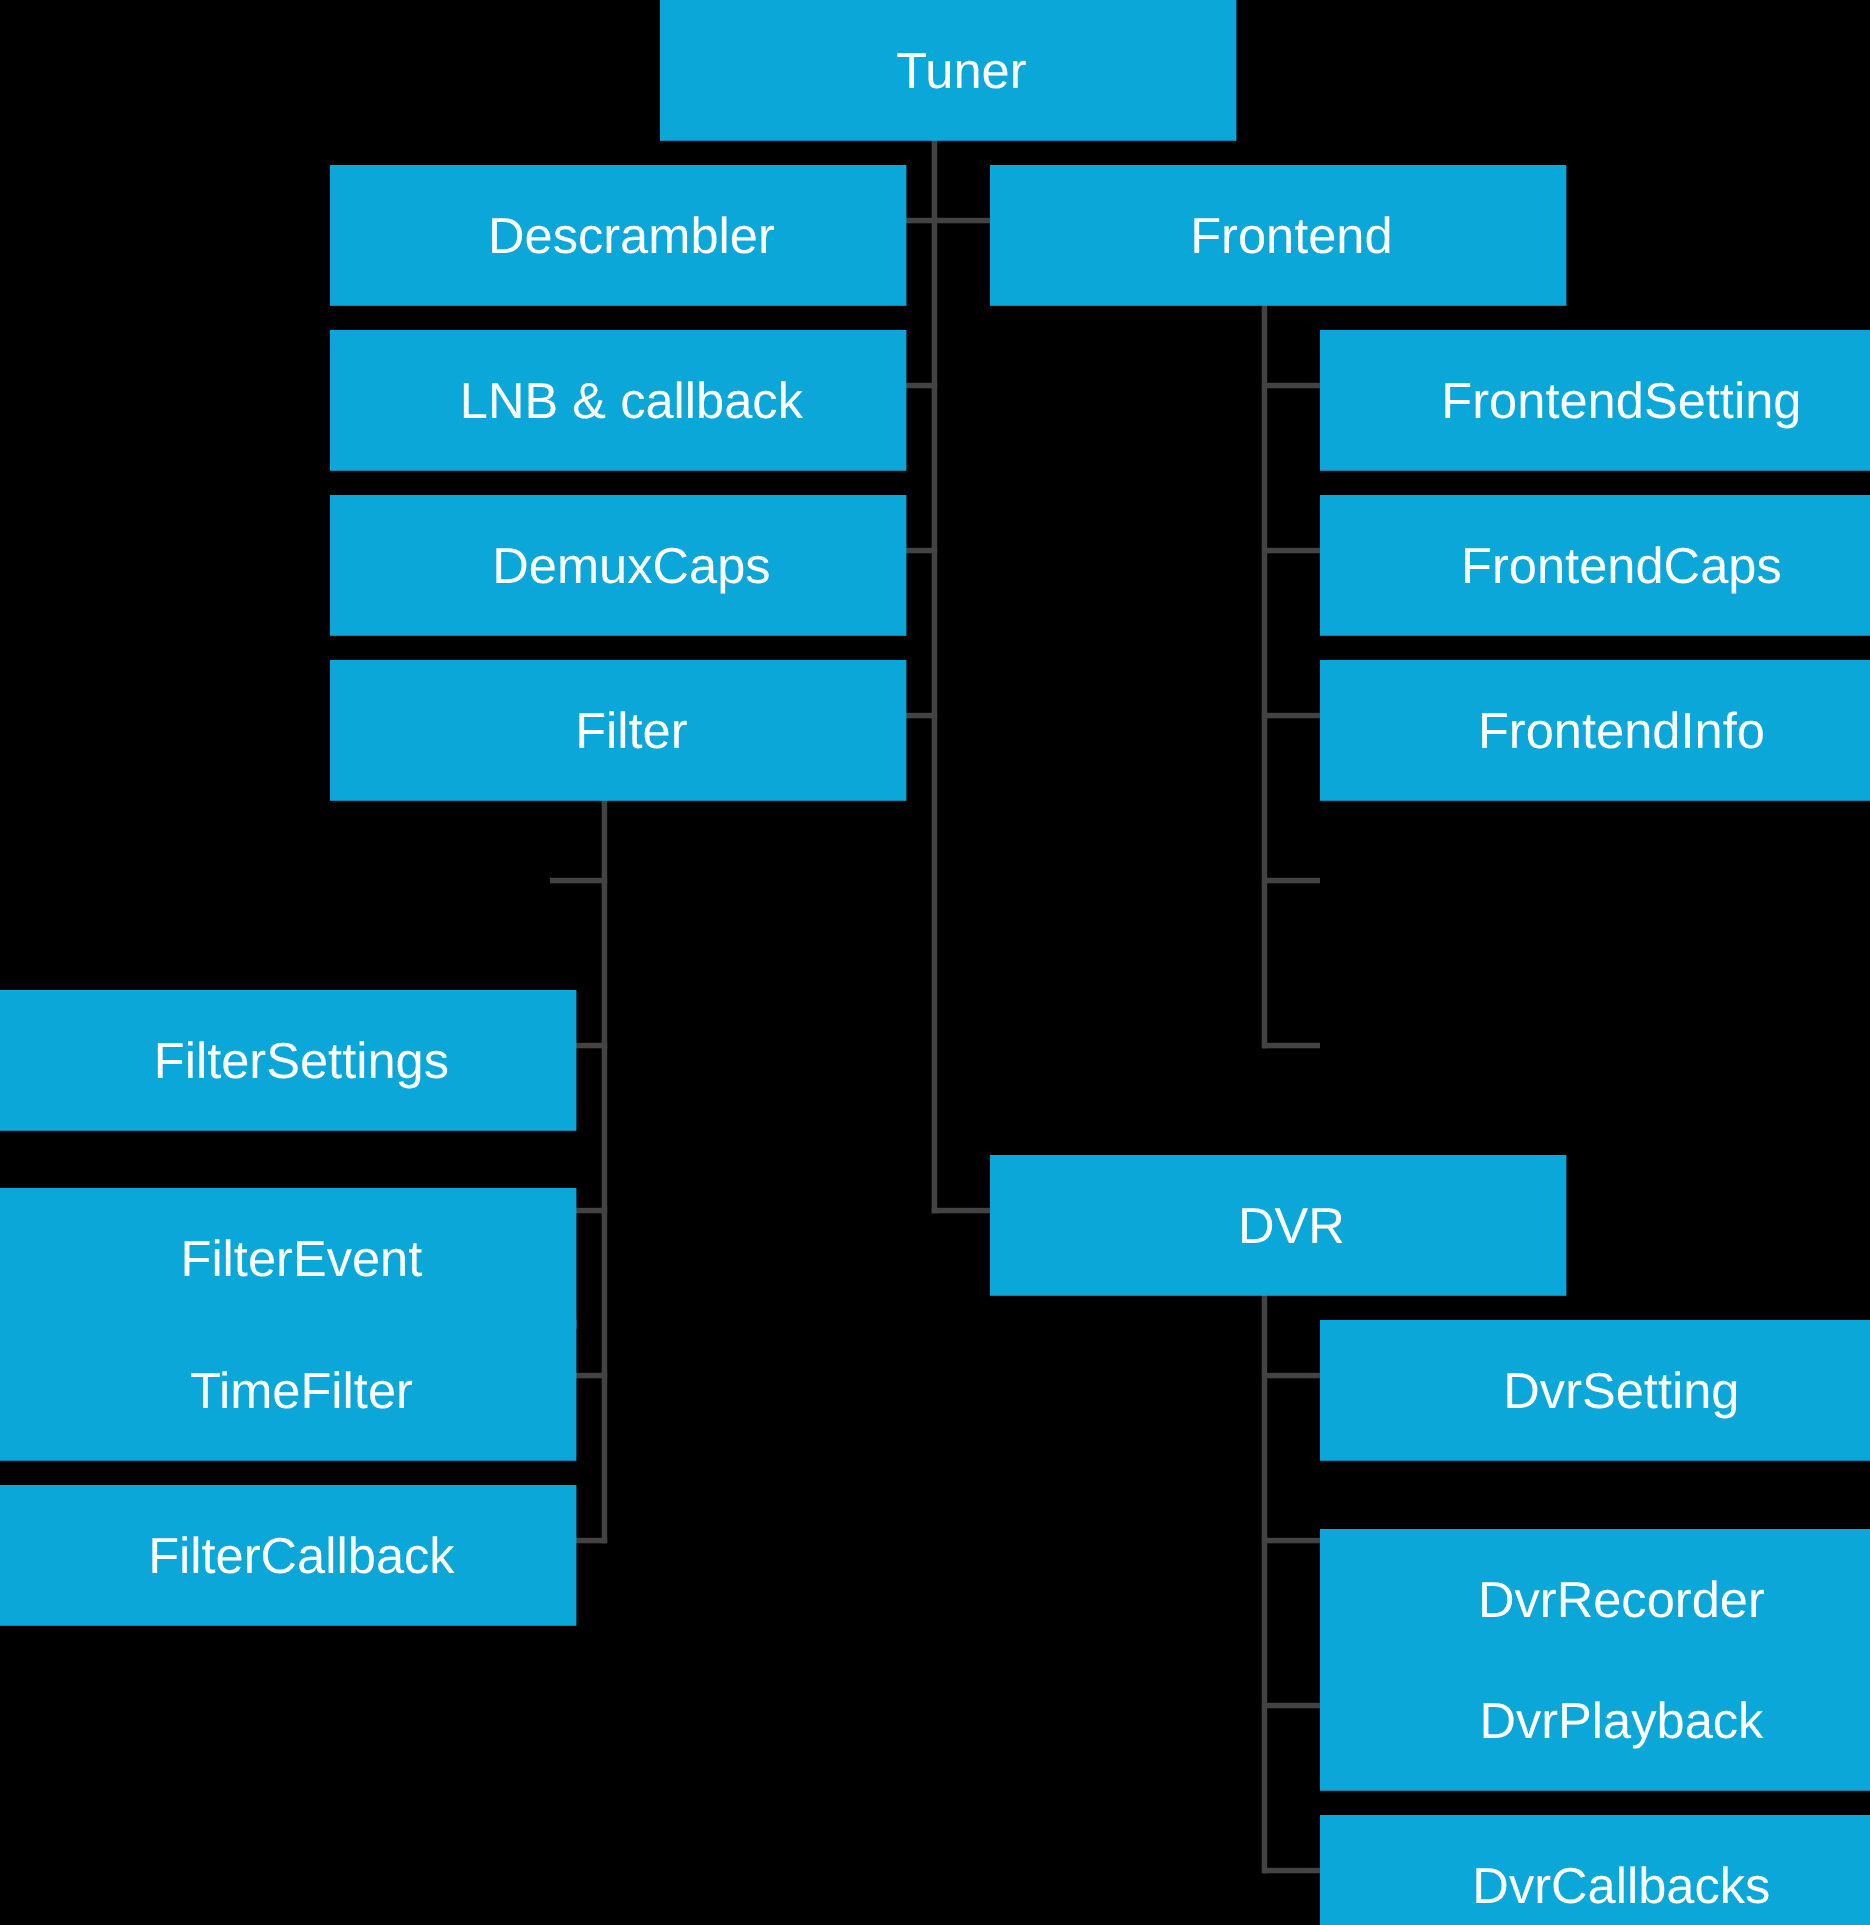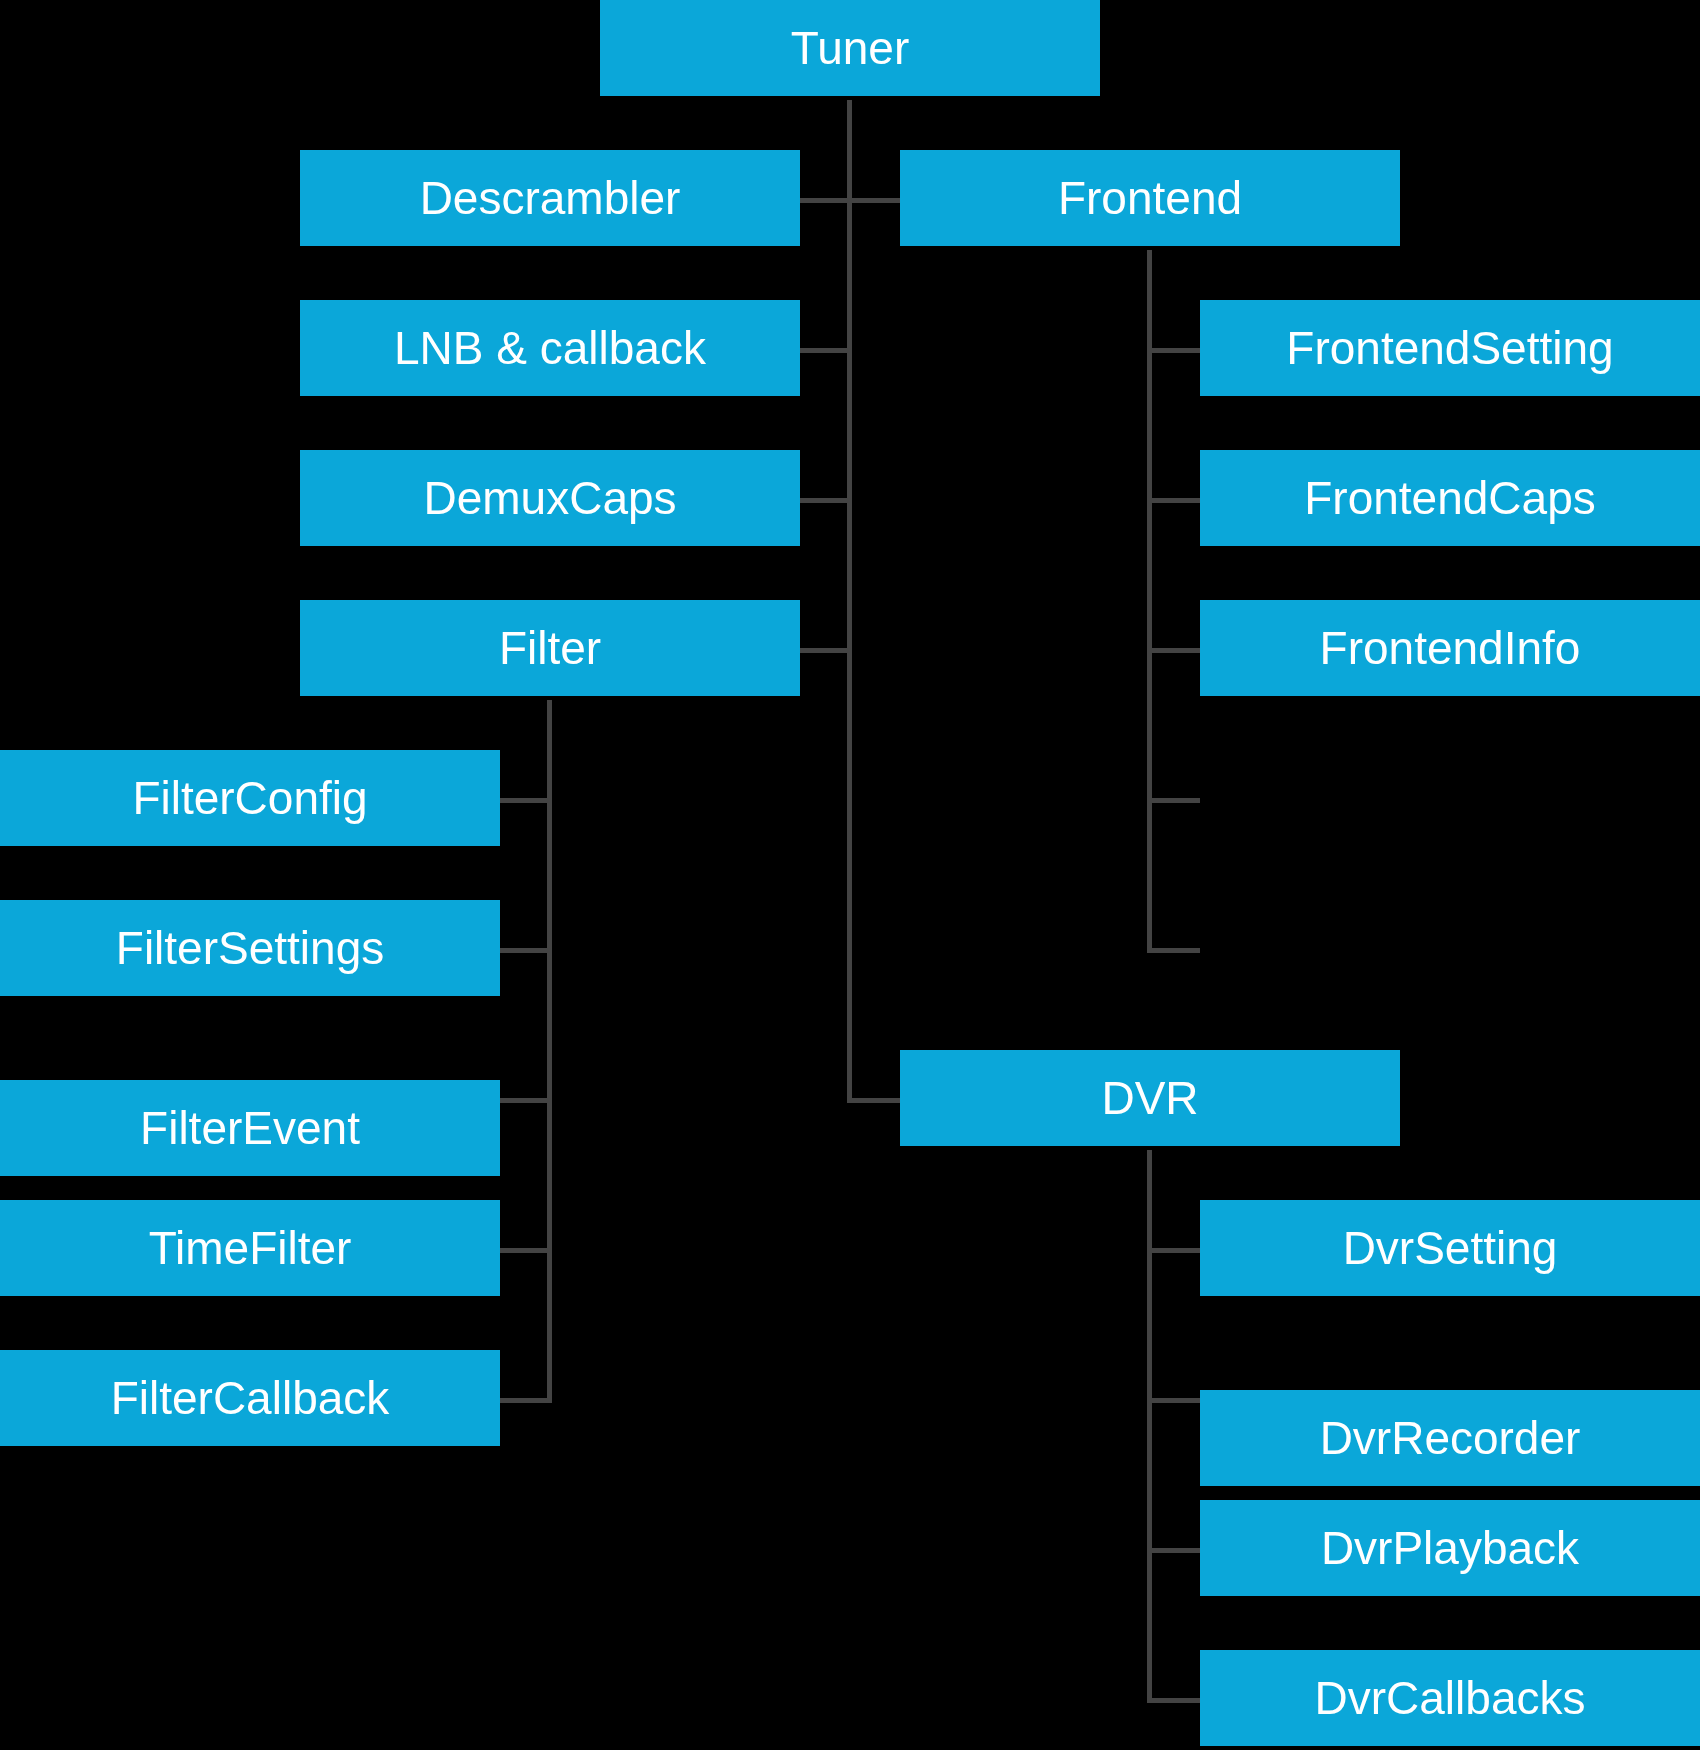--- a/index.html
+++ b/index.html
@@ -11,27 +11,28 @@
   html,body{margin:0;padding:0;background:var(--bg);}
   .canvas{
     position:relative;
     width:1700px;height:1750px;
     background:var(--bg);
     overflow:hidden;
     font-family:"Liberation Sans", sans-serif;
   }
   .node{
     position:absolute;
-    width:500px;height:96px;
+    width:500px;height:128px;
     background:var(--box);
     color:var(--text);
     font-size:46px;
     display:flex;align-items:center;justify-content:center;
     white-space:nowrap;
     z-index:2;
+    padding-left:24px;
   }
   .cline{position:absolute;background:var(--line);z-index:1;}
   .v{width:5px;}
   .h{height:5px;}
 
   
   .l-trunk   {left:847px;top:100px;height:1003px;}
   .l-frontend{left:1147px;top:250px;height:703px;}
   .l-filter  {left:547px;top:700px;height:703px;}
   .l-dvr     {left:1147px;top:1150px;height:553px;}
@@ -114,21 +115,20 @@
   <div class="cline h h-dvrsetting"></div>
   <div class="cline h h-dvrrecorder"></div>
   <div class="cline h h-dvrplayback"></div>
   <div class="cline h h-dvrcallbacks"></div>
 
   <div class="node p-tuner">Tuner</div>
   <div class="node p-descrambler">Descrambler</div>
   <div class="node p-lnb">LNB &amp; callback</div>
   <div class="node p-demuxcaps">DemuxCaps</div>
   <div class="node p-filter">Filter</div>
-  <div class="node p-filterconfig">FilterConfig</div>
   <div class="node p-filtersettings">FilterSettings</div>
   <div class="node p-filterevent">FilterEvent</div>
   <div class="node p-filtercallback">FilterCallback</div>
   <div class="node p-timefilter">TimeFilter</div>
   <div class="node p-frontend">Frontend</div>
   <div class="node p-frontendsetting">FrontendSetting</div>
   <div class="node p-frontendcaps">FrontendCaps</div>
   <div class="node p-frontendinfo">FrontendInfo</div>
   <div class="node p-dvr">DVR</div>
   <div class="node p-dvrsetting">DvrSetting</div>

